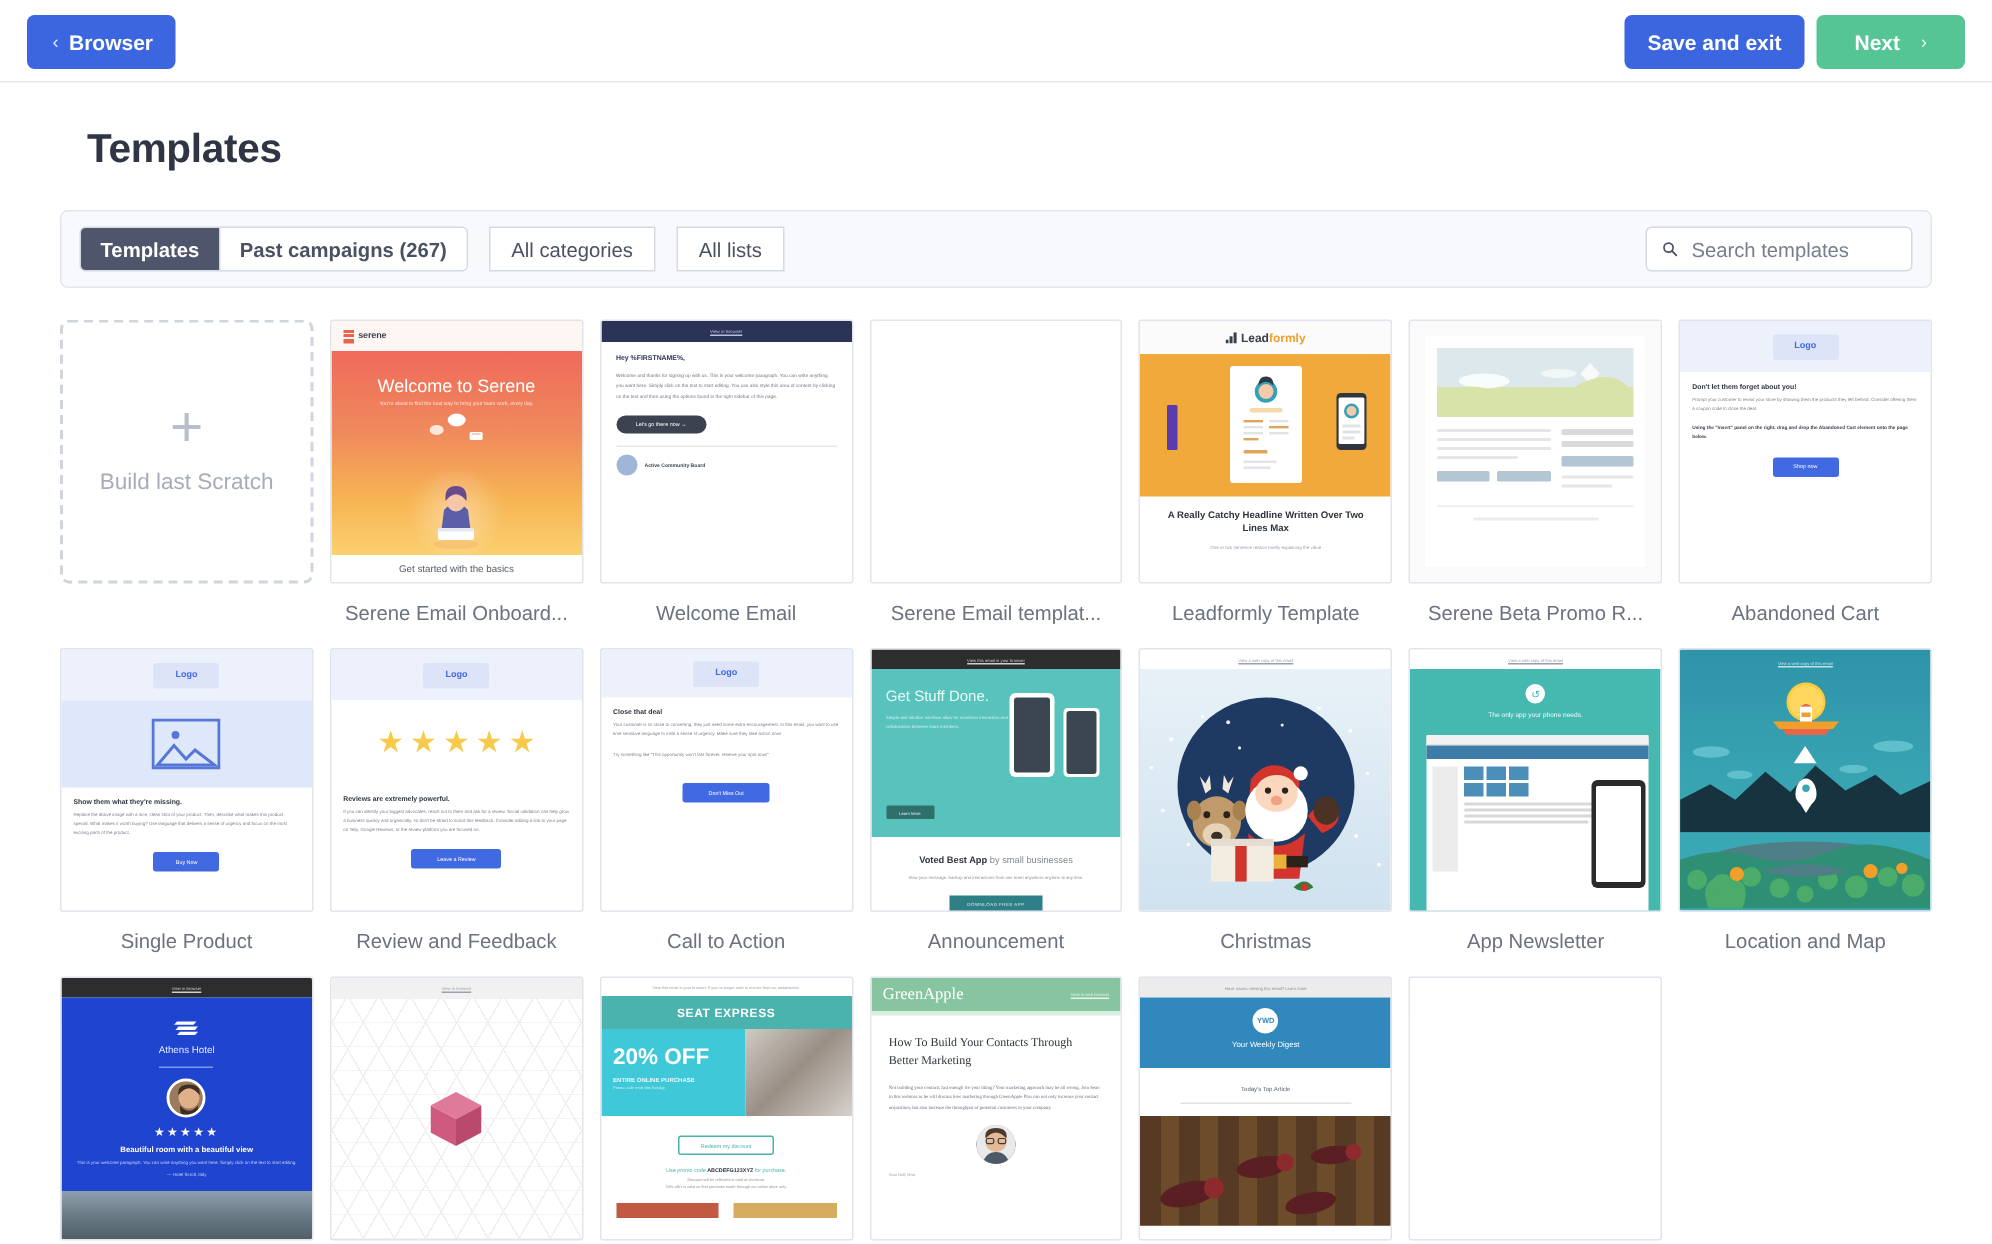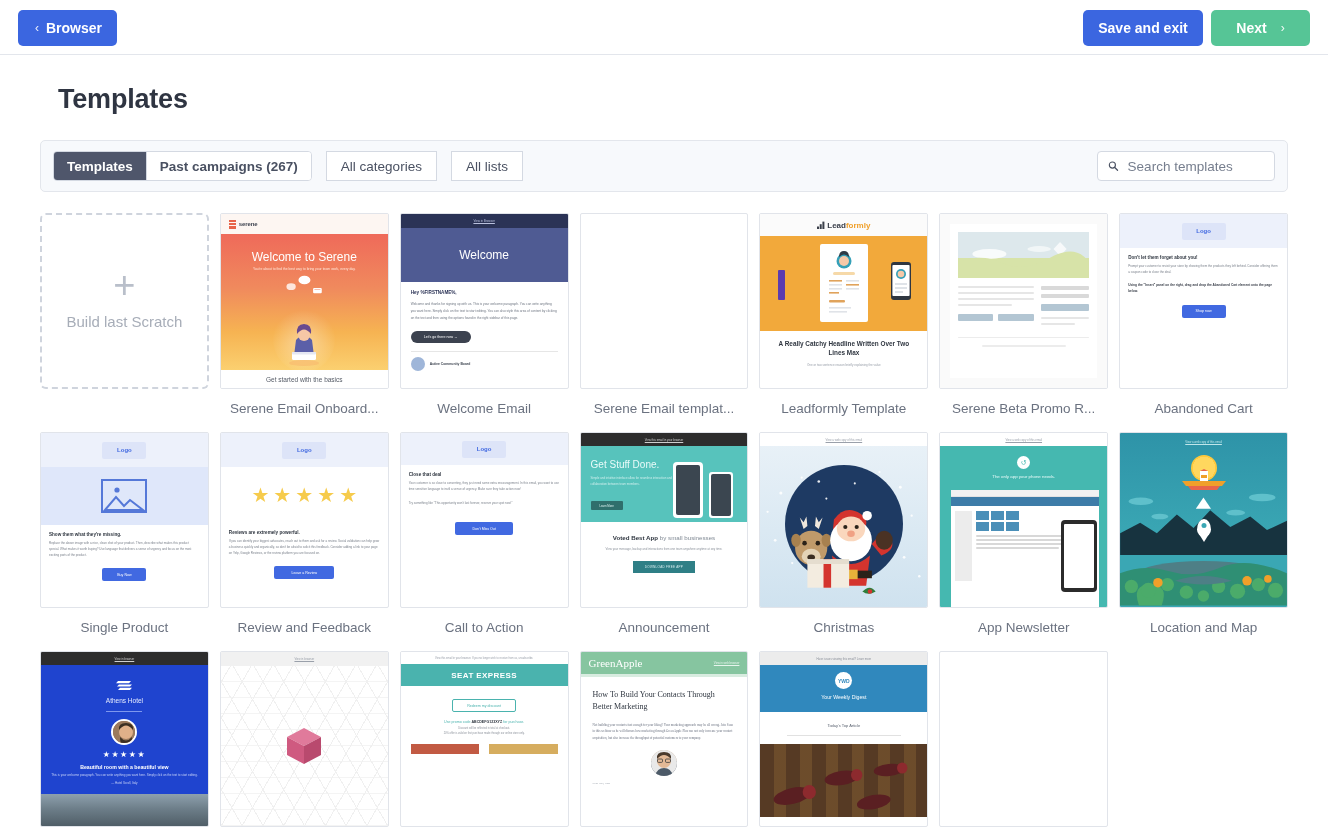--- a/index.html
+++ b/index.html
@@ -241,21 +241,21 @@
   }
   .img-ph svg{ width:46px;height:34px;}
 
   
   .stars{ height:56px; display:flex;align-items:center;justify-content:center;gap:4px;background:#fff;}
   .star{ color:#f6cb4c; font-size:20px; line-height:1;}
 
   
   .an-top{ height:13px;background:#2d2d2d;display:flex;align-items:center;justify-content:center;}
   .an-top span{font-size:2.8px;color:#cfcfcf;text-decoration:underline;}
-  .an-hero{ height:76px; background:#57c3bc; position:relative; padding:13px 0 0 10px;}
+  .an-hero{ height:112px; background:#57c3bc; position:relative; padding:13px 0 0 10px;}
   .an-hero h4{ margin:0; font-size:10px; color:#e9fbf9; font-weight:normal;}
   .an-btn{ position:absolute; left:10px; bottom:12px; width:32px;height:9px;background:#2f6f6c;border-radius:1px;
     display:flex;align-items:center;justify-content:center;font-size:2.8px;color:#dff5f3;}
   .an-ph1{ position:absolute; right:44px; top:16px; width:30px;height:56px;background:#fff;border-radius:4px;padding:3px;}
   .an-ph1 i{ display:block; width:100%;height:100%;background:#3b4650;border-radius:2px;}
   .an-ph2{ position:absolute; right:14px; top:26px; width:24px;height:46px;background:#fff;border-radius:3px;padding:2px;}
   .an-ph2 i{ display:block; width:100%;height:100%;background:#3b4650;border-radius:2px;}
   .an-body{ text-align:center; padding:12px 8px 0;}
   .an-body .b1{ font-size:6.2px; color:#7f8893;}
   .an-body .b1 b{ color:#2f3640;}
@@ -457,23 +457,20 @@
         </div>
         <div class="serene-foot">Get started with the basics</div>
       </div>
       <div class="cap">Serene Email Onboard...</div>
     </div>
 
     <div class="cell">
       <div class="thumb">
         <div class="w-top">
           <span>View in Browser</span>
-        </div>
-        <div class="w-hero">
-          <span>Welcome</span>
         </div>
         <div class="w-body">
           <div class="h">Hey %FIRSTNAME%,</div>
           <div style="font-size:3.2px;line-height:2.2;color:#6f7682">Welcome and thanks for signing up with us. This is your welcome paragraph. You can write anything you want here. Simply click on the text to start editing. You can also style this area of content by clicking on the text and then using the options found in the right sidebar of this page.</div>
           <div class="w-pill">Let's go there now →</div>
           <div class="w-rule"></div>
         </div>
         <div class="w-foot">
           <span class="w-circ"></span>
           <span style="font-size:3.4px;font-weight:bold;color:#3d4450">Active Community Board</span>
@@ -876,20 +873,28 @@
       </div>
 
     </div>
 
     <div class="cell">
       <div class="thumb">
         <div class="rt-top">
           <span>View this email in your browser. If you no longer wish to receive from us, unsubscribe.</span>
         </div>
         <div class="rt-band">SEAT EXPRESS</div>
+        <div class="rt-mid">
+          <div class="rt-off">
+            <div class="big">20% OFF</div>
+            <div class="sm">ENTIRE ONLINE PURCHASE</div>
+            <div class="xs">Promo code ends this Sunday</div>
+          </div>
+          <div class="rt-img"></div>
+        </div>
         <div class="rt-cta">Redeem my discount</div>
         <div class="rt-promo">
           <span>Use promo code </span><b>ABCDEFG123XYZ</b><span> for purchase.</span>
         </div>
         <div class="rt-fine">Discount will be reflected in total at checkout.</div>
         <div class="rt-fine" style="margin-top:1px">20% offer is valid on first purchase made through our online store only.</div>
         <div class="rt-bottom">
           <i style="background:#c25a43"></i>
           <i style="background:#d6ad5f"></i>
         </div>

